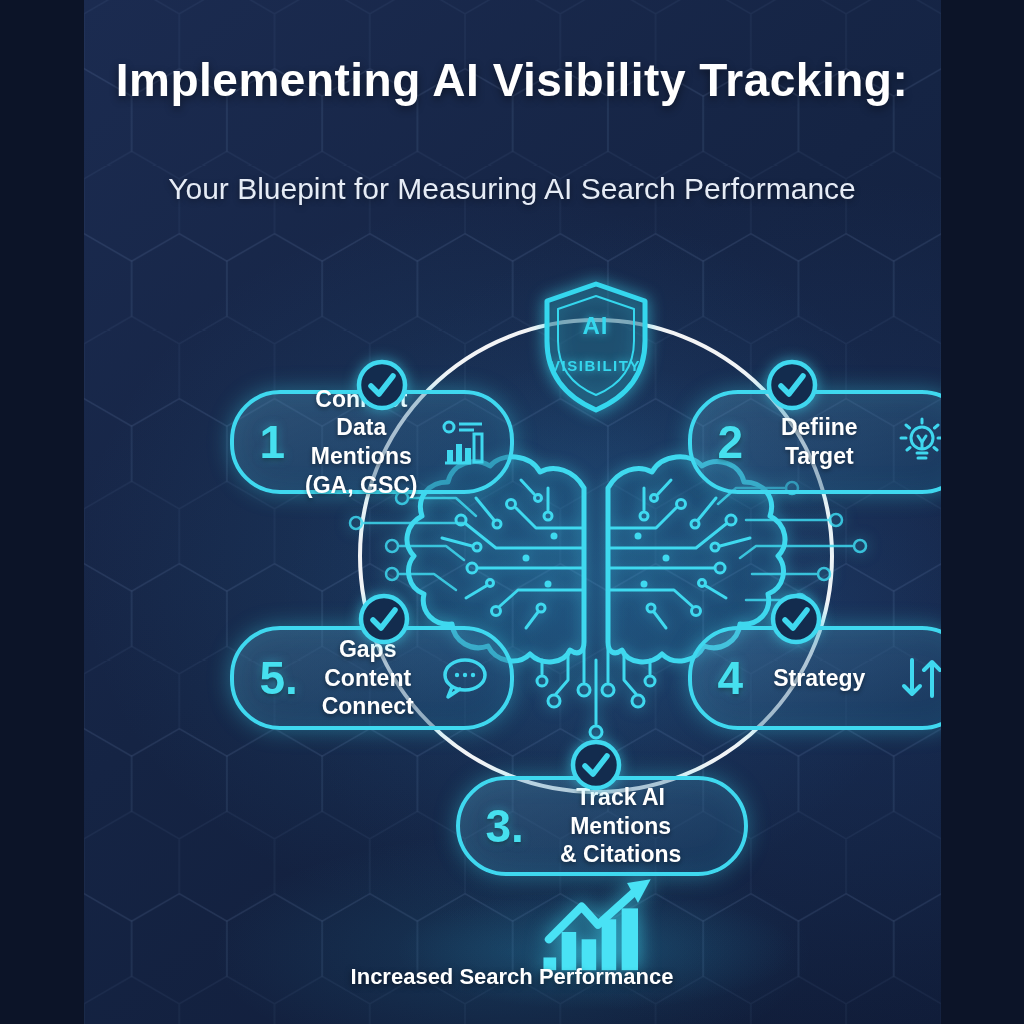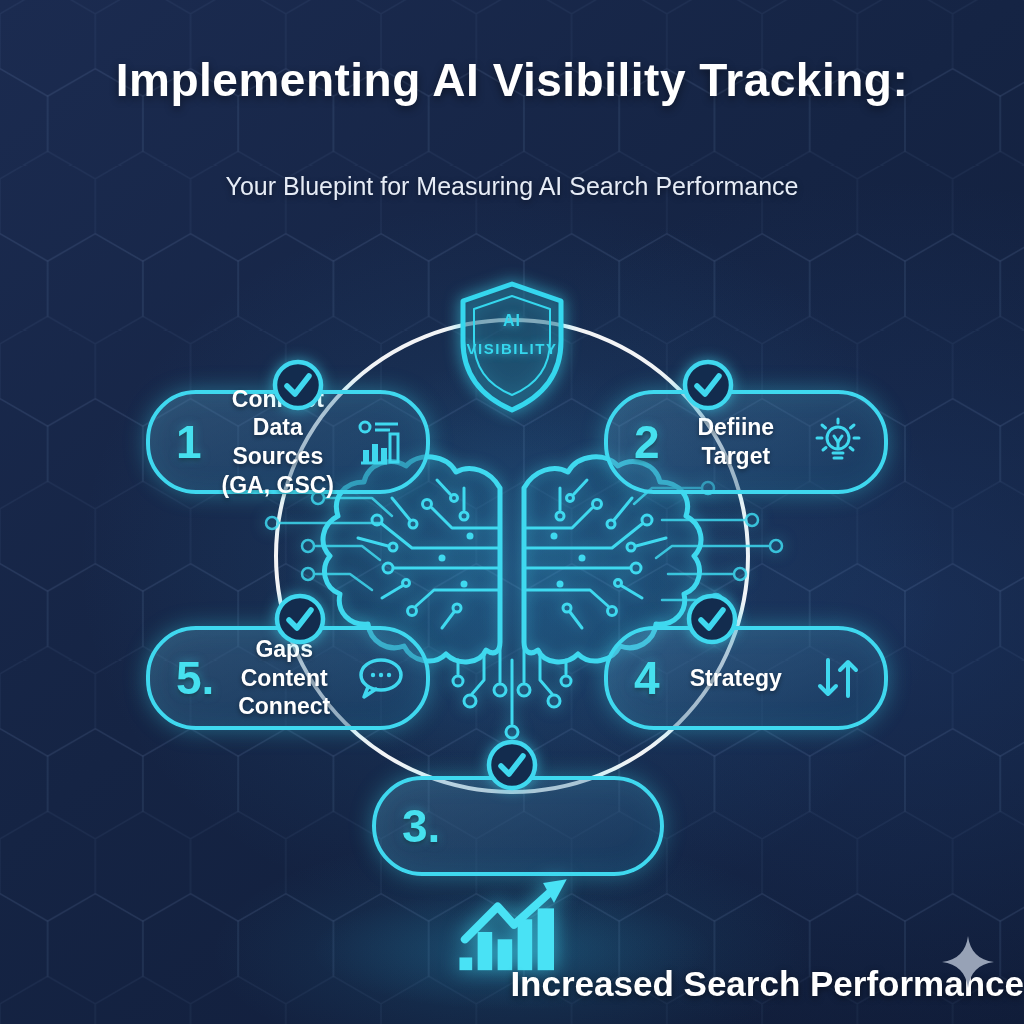--- a/index.html
+++ b/index.html
@@ -1,45 +1,45 @@
 <!DOCTYPE html>
 <html><head>
 <meta charset="utf-8">
 <style>
   html,body{margin:0;padding:0;background:#0c1428;}
   .canvas{
-    position:relative; width:1024px; height:1024px; margin:0 auto; overflow:hidden;
+    position:relative; width:857px; height:1024px; margin:0 auto; overflow:hidden;
     font-family:"Liberation Sans", sans-serif;
     background:
       radial-gradient(620px 520px at 50% 55%, rgba(47,130,190,0.22), rgba(0,0,0,0) 70%),
       radial-gradient(430px 170px at 50% 93%, rgba(45,170,215,0.16), rgba(0,0,0,0) 70%),
       radial-gradient(900px 700px at 88% 60%, rgba(40,80,140,0.30), rgba(0,0,0,0) 62%),
       linear-gradient(140deg, #1b2b50 0%, #152444 45%, #101c38 100%);
   }
   .abs{position:absolute;}
   svg{display:block;}
   .hex-bg{position:absolute;inset:0;z-index:0;}
   
   .title{left:0;right:0;top:52px;text-align:center;color:#ffffff;font-weight:700;
          font-size:46px;line-height:1.22;letter-spacing:.5px;z-index:5;
          text-shadow:0 3px 8px rgba(0,0,0,.45);}
   .subtitle{left:0;right:0;top:172px;text-align:center;color:#e6ecf6;font-weight:400;
-            font-size:25px;z-index:5;text-shadow:0 2px 6px rgba(0,0,0,.4);}
+            font-size:30px;z-index:5;text-shadow:0 2px 6px rgba(0,0,0,.4);}
   
   .ring-svg{left:0;top:0;z-index:1;}
   .brain-svg{left:232px;top:428px;z-index:2;filter:drop-shadow(0 0 7px rgba(63,216,240,.55));}
   .glow-brain{left:262px;top:360px;width:500px;height:430px;border-radius:50%;z-index:1;
               background:radial-gradient(closest-side, rgba(50,160,220,.18), rgba(0,0,0,0));}
   
   .shield{left:452px;top:278px;width:120px;height:138px;z-index:4;}
   .shield svg{filter:drop-shadow(0 0 8px rgba(63,220,242,.85));}
   .shield-text{position:absolute;left:0;right:0;top:34px;text-align:center;color:#35d7ee;
                font-weight:700;text-shadow:0 0 8px rgba(63,220,242,.8);}
-  .shield-l1{font-size:16px;letter-spacing:1px;}
-  .shield-l2{font-size:15px;letter-spacing:1.5px;margin-top:10px;}
+  .shield-l1{font-size:24px;letter-spacing:1px;}
+  .shield-l2{font-size:15px;letter-spacing:1.5px;margin-top:17px;}
   
   .pill{position:absolute;height:96px;border-radius:50px;border:4px solid #3fd8ef;z-index:3;
         background:linear-gradient(160deg, rgba(95,165,205,.30), rgba(25,70,112,.48));
         box-shadow:0 0 22px rgba(63,216,240,.38), inset 0 0 28px rgba(63,216,240,.10);
         display:flex;align-items:center;}
   .pill .num{font-size:46px;font-weight:800;color:#46e0ef;margin-left:26px;
              text-shadow:0 2px 5px rgba(0,0,0,.45), 0 0 10px rgba(63,216,240,.5);}
   .pill .txt{flex:1;text-align:center;color:#ffffff;font-weight:700;font-size:23px;
              line-height:1.24;text-shadow:0 2px 4px rgba(0,0,0,.4);padding:0 4px;}
   .pill .ic{width:52px;margin-right:20px;display:flex;justify-content:center;}
@@ -52,22 +52,22 @@
   
   .check{position:absolute;width:52px;height:52px;z-index:4;
          filter:drop-shadow(0 0 7px rgba(63,216,240,.6));}
   .c1{left:272px;top:359px;} .c2{left:682px;top:359px;}
   .c5{left:274px;top:593px;} .c4{left:686px;top:593px;}
   .c3{left:486px;top:739px;}
   
   .chart{left:448px;top:872px;z-index:3;filter:drop-shadow(0 0 10px rgba(63,216,240,.7));}
   .chart-glow{left:312px;top:890px;width:400px;height:120px;border-radius:50%;z-index:1;
               background:radial-gradient(closest-side, rgba(45,175,220,.20), rgba(0,0,0,0));}
-  .footer-label{left:0;right:0;top:964px;text-align:right;color:#ffffff;font-weight:700;
-                font-size:35px;z-index:3;text-shadow:0 2px 6px rgba(0,0,0,.5);}
+  .footer-label{left:0;right:0;top:964px;text-align:center;color:#ffffff;font-weight:700;
+                font-size:22px;z-index:3;text-shadow:0 2px 6px rgba(0,0,0,.5);}
   .sparkle{left:942px;top:936px;z-index:3;}
 </style>
 </head>
 <body>
 
 <div class="canvas">
 
   <svg class="hex-bg" width="1024" height="1024">
     <defs>
       <pattern id="hexpat" patternUnits="userSpaceOnUse" width="95.26" height="165">
@@ -177,21 +177,21 @@
     <div class="shield-text">
       <div class="shield-l1">AI</div>
       <div class="shield-l2">VISIBILITY</div>
     </div>
   </div>
 
   <div class="pill p1">
     <div class="num">1</div>
     <div class="txt">
       <div>Connect Data</div>
-      <div>Sources (GA, GSC)</div>
+      <div>Mentions (GA, GSC)</div>
     </div>
     <div class="ic">
       <svg width="48" height="48" viewBox="0 0 48 48" fill="none" stroke="#3fd8ef" stroke-width="3">
         <circle cx="9" cy="9" r="5"></circle>
         <path d="M19 6 H42 M19 12 H34"></path>
         <rect x="7" y="32" width="6" height="12" fill="#3fd8ef" stroke="none"></rect>
         <rect x="16" y="26" width="6" height="18" fill="#3fd8ef" stroke="none"></rect>
         <rect x="25" y="30" width="6" height="14" fill="#3fd8ef" stroke="none"></rect>
         <rect x="34" y="16" width="8" height="28"></rect>
         <path d="M5 45 H31"></path>
@@ -210,20 +210,24 @@
         <path d="M20 19 L24 25 L28 19"></path>
         <path d="M24 25 V31"></path>
         <path d="M19 36 H29 M20 41 H28"></path>
         <path d="M24 2 V6 M8 8 L11.5 11 M40 8 L36.5 11 M3 21 H8 M40 21 H45 M9 33 L12 30.5 M39 33 L36 30.5"></path>
       </svg>
     </div>
   </div>
 
   <div class="pill p3">
     <div class="num">3.</div>
+    <div class="txt">
+      <div>Track AI Mentions</div>
+      <div>&amp; Citations</div>
+    </div>
     <div class="spacer"></div>
   </div>
 
   <div class="pill p4">
     <div class="num">4</div>
     <div class="txt">
       <div>Strategy</div>
     </div>
     <div class="ic">
       <svg width="48" height="48" viewBox="0 0 48 48" fill="none" stroke="#3fd8ef" stroke-width="4" stroke-linecap="round" stroke-linejoin="round">

